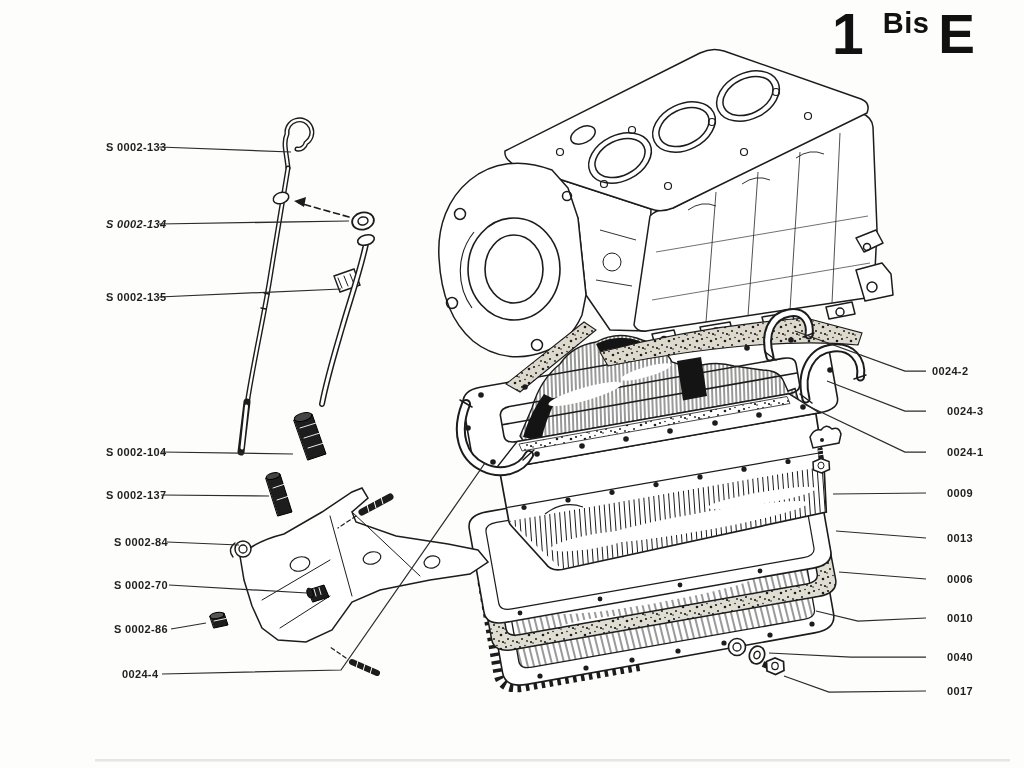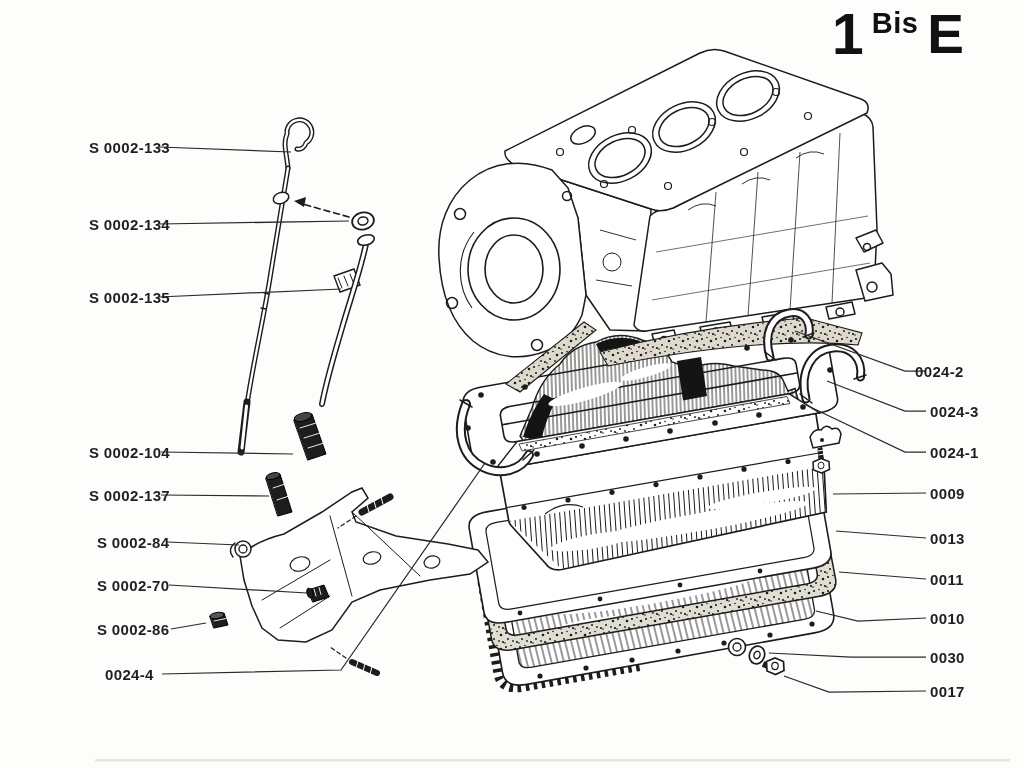--- a/index.html
+++ b/index.html
@@ -2,26 +2,26 @@
 <html style="--ink: #1c1c1c; --paper: #fdfdfb;"><head>
 <meta charset="utf-8">
 <style>
   :root { --ink:#1c1c1c; --paper:#fdfdfb; --leader:#2b2b2b; }
   html,body { margin:0; padding:0; }
   body { width:1024px; height:768px; overflow:hidden; background:var(--paper);
          font-family:"Liberation Sans", sans-serif; color:var(--ink); }
   .page { position:relative; width:1024px; height:768px; }
   svg.art { position:absolute; left:0; top:0; }
   .lbl { position:absolute; transform:translateY(-50%);
-         font-size:15px; font-weight:600; letter-spacing:.35px; white-space:nowrap;
-         color:#1f1f1f; }
+         font-size:11px; font-weight:600; letter-spacing:.35px; white-space:nowrap;
+         color:#1f1f1f;margin-left:17px; }
   .plate { position:absolute; left:832px; top:6px; display:flex; align-items:flex-start;
            font-weight:800; color:#111; line-height:1; }
   .plate .n1  { font-size:57px; font-weight:800; }
-  .plate .bis { font-size:29px; font-weight:800; margin-left:8px; margin-top:3px; letter-spacing:.5px; }
+  .plate .bis { font-size:29px; font-weight:800; margin-left:19px; margin-top:3px; letter-spacing:.5px; }
   .plate .ser { font-size:55px; font-weight:800; margin-left:9px; margin-top:1px; }
 </style>
 </head>
 <body>
 
 <div class="page">
 
 <svg class="art" width="1024" height="768" viewBox="0 0 1024 768">
   <defs>
     <pattern id="hv" width="5" height="12" patternUnits="userSpaceOnUse" patternTransform="rotate(-4)">
@@ -366,32 +366,32 @@
   <rect x="95" y="759" width="915" height="2.5" fill="#c9c9c4" opacity="0.45"></rect>
 </svg>
 
 <div class="plate">
   <span class="n1">1</span>
   <span class="bis">Bis</span>
   <span class="ser">E</span>
 </div>
 
 <div class="lbl" style="left:89px;  top:147px;">S 0002-133</div>
-<div class="lbl" style="left:89px;  top:224px;">S 0002-134</div>
+<div class="lbl" style="left:89px;  top:224px;font-style:italic;">S 0002-134</div>
 <div class="lbl" style="left:89px;  top:297px;">S 0002-135</div>
 <div class="lbl" style="left:89px;  top:452px;">S 0002-104</div>
 <div class="lbl" style="left:89px;  top:495px;text-align:center;">S 0002-137</div>
 <div class="lbl" style="left:97px;  top:542px;">S 0002-84</div>
 <div class="lbl" style="left:97px;  top:585px;">S 0002-70</div>
 <div class="lbl" style="left:97px;  top:629px;">S 0002-86</div>
 <div class="lbl" style="left:105px; top:674px;">0024-4</div>
 
 <div class="lbl" style="left:915px; top:371px;">0024-2</div>
 <div class="lbl" style="left:930px; top:411px;">0024-3</div>
 <div class="lbl" style="left:930px; top:452px;">0024-1</div>
 <div class="lbl" style="left:930px; top:493px;">0009</div>
 <div class="lbl" style="left:930px; top:538px;">0013</div>
-<div class="lbl" style="left:930px; top:579px;">0011</div>
+<div class="lbl" style="left:930px; top:579px;">0006</div>
 <div class="lbl" style="left:930px; top:618px;">0010</div>
-<div class="lbl" style="left:930px; top:657px;">0030</div>
+<div class="lbl" style="left:930px; top:657px;">0040</div>
 <div class="lbl" style="left:930px; top:691px;">0017</div>
 
 </div>
 
 </body></html>

